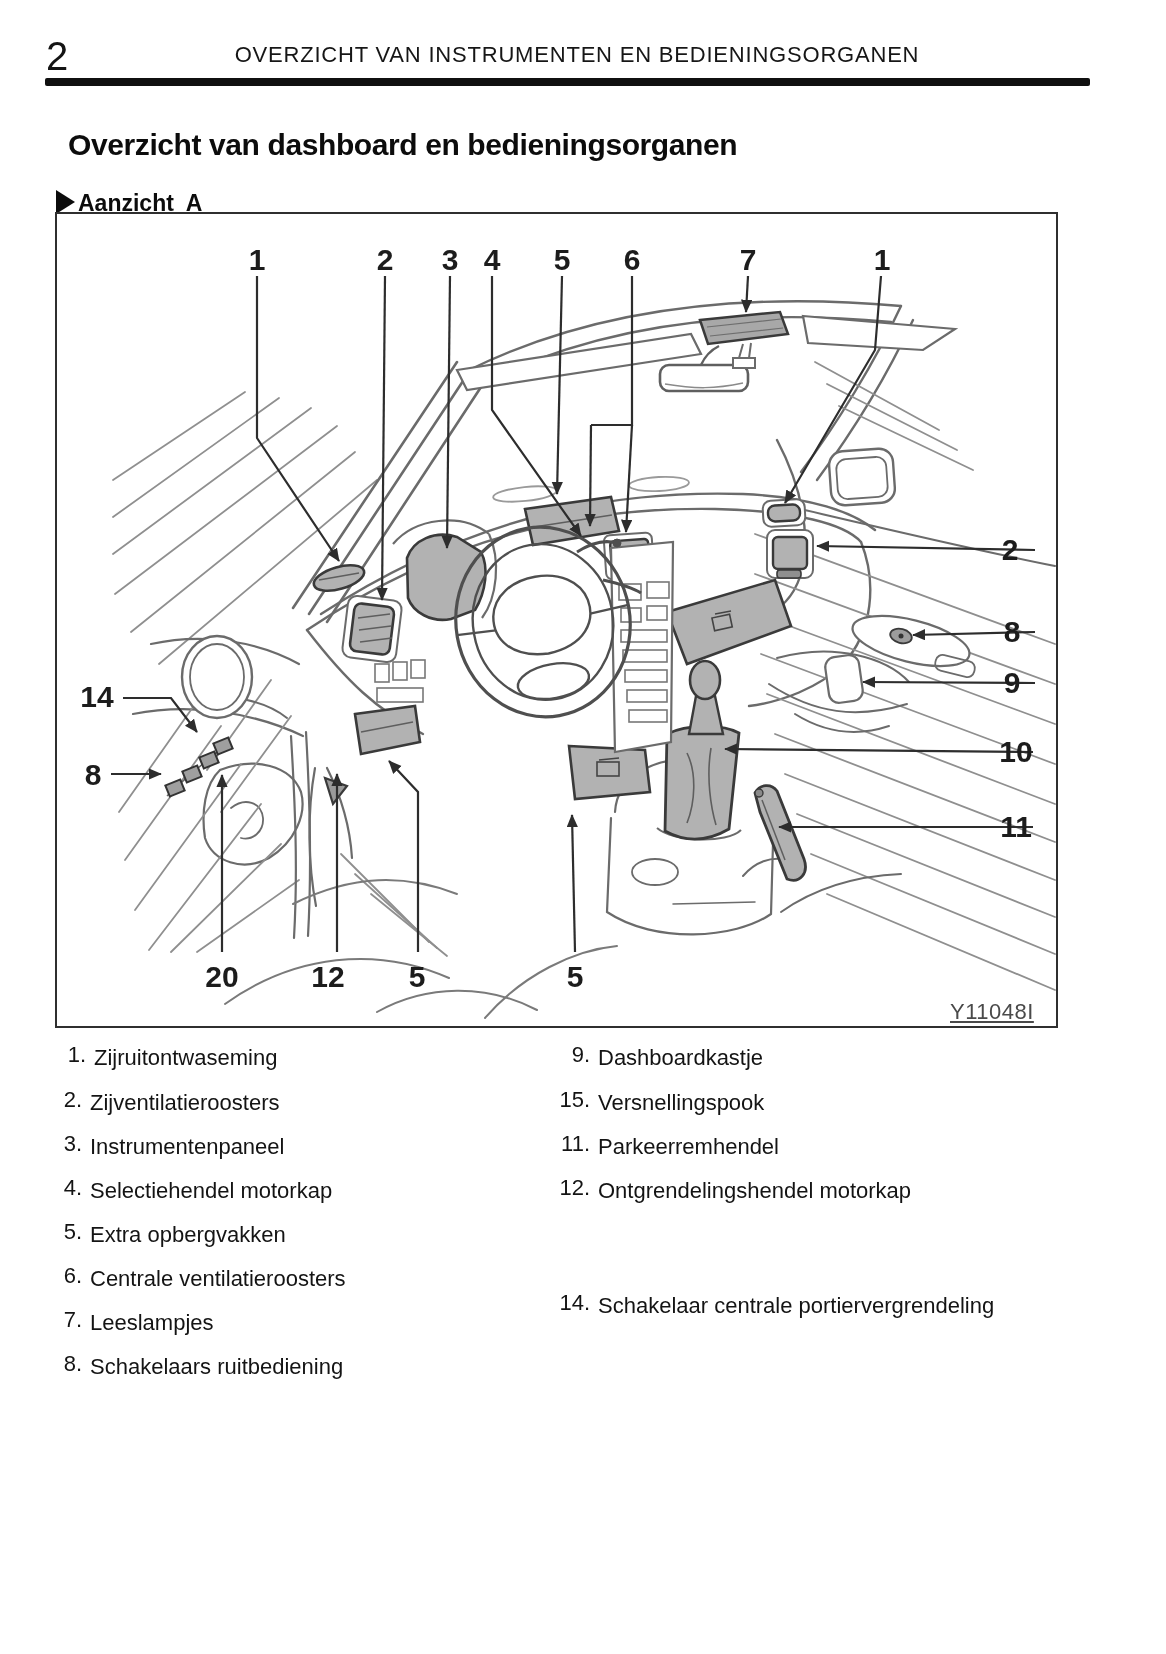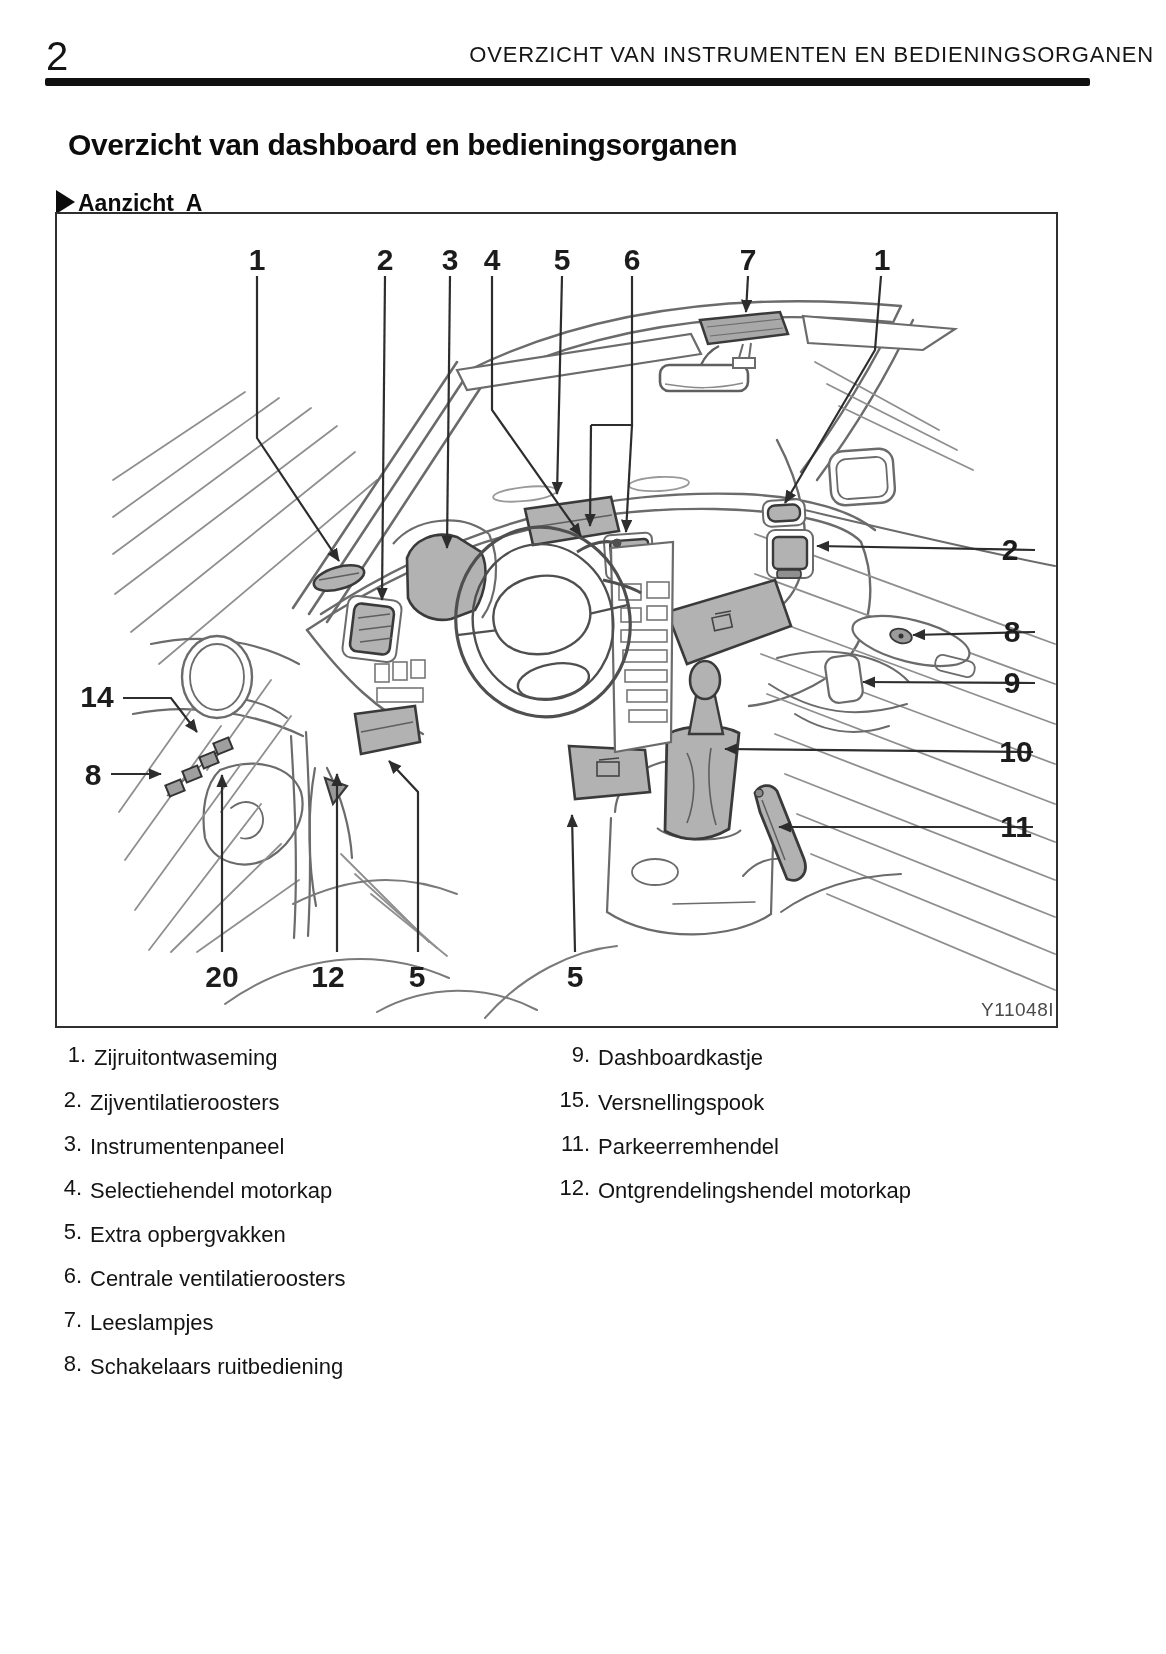--- a/index.html
+++ b/index.html
@@ -3,30 +3,30 @@
 <meta charset="utf-8">
 <style>
   html,body{margin:0;padding:0;background:#e8e8e8;}
   .page{
     position:relative;width:1166px;height:1654px;background:#ffffff;
     font-family:"Liberation Sans","DejaVu Sans",sans-serif;color:#111;
     overflow:hidden;margin:0 auto;
   }
   .abs{position:absolute;}
   .page-number{left:46px;top:34px;font-size:40px;letter-spacing:1px;color:#141414;}
-  .page-header{left:0;top:42px;width:1154px;text-align:right;font-size:22px;letter-spacing:0.8px;color:#161616;}
+  .page-header{left:0;top:42px;width:1154px;text-align:center;font-size:22px;letter-spacing:0.8px;color:#161616;}
   .top-rule{left:45px;top:78px;width:1045px;height:8px;background:#101010;border-radius:2px;}
   .section-title{left:56px;top:128px;font-size:30px;font-weight:bold;letter-spacing:-0.4px;color:#0c0c0c;margin-left:12px;}
   .view-row{left:56px;top:190px;height:26px;display:flex;}
   .tri{width:0;height:0;border-left:19px solid #0c0c0c;border-top:12px solid transparent;border-bottom:12px solid transparent;margin-right:3px;}
   .view-label{font-size:23px;font-weight:bold;white-space:pre;color:#0c0c0c;}
   .figure-frame{left:55px;top:212px;width:1003px;height:816px;border:2px solid #2f2f2f;box-sizing:border-box;background:#fff;}
   .art{left:55px;top:212px;width:1003px;height:816px;}
   .co{position:absolute;transform:translate(-50%,-50%);font-size:30px;font-weight:bold;color:#1c1c1c;line-height:1;}
-  .fig-code{left:950px;top:999px;width:104px;text-align:right;font-size:19px;color:#4a4a4a;letter-spacing:0.5px;}
+  .fig-code{left:950px;top:999px;width:104px;text-align:left;font-size:22px;color:#4a4a4a;letter-spacing:0.5px;text-decoration:underline;}
   .lrow{position:absolute;font-size:22px;color:#141414;white-space:nowrap;}
   .lnum{display:inline-block;text-align:right;vertical-align:top;}
   .lrow.lcol .lnum{width:46px;}
   .lrow.rcol .lnum{width:58px;}
   .llab{display:inline-block;margin-left:8px;vertical-align:top;white-space:pre-line;line-height:31px;}
 </style>
 </head>
 <body>
 
 <div class="page">
@@ -349,14 +349,15 @@
   <div class="lrow lcol" style="left:36px;top:1175px"><span class="lnum">4.</span><span class="llab">Selectiehendel motorkap</span></div>
   <div class="lrow lcol" style="left:36px;top:1219px"><span class="lnum">5.</span><span class="llab">Extra opbergvakken</span></div>
   <div class="lrow lcol" style="left:36px;top:1263px"><span class="lnum">6.</span><span class="llab">Centrale ventilatieroosters</span></div>
   <div class="lrow lcol" style="left:36px;top:1307px"><span class="lnum">7.</span><span class="llab">Leeslampjes</span></div>
   <div class="lrow lcol" style="left:36px;top:1351px"><span class="lnum">8.</span><span class="llab">Schakelaars ruitbediening</span></div>
 
   <div class="lrow rcol" style="left:532px;top:1042px"><span class="lnum">9.</span><span class="llab">Dashboardkastje</span></div>
   <div class="lrow rcol" style="left:532px;top:1087px"><span class="lnum">15.</span><span class="llab">Versnellingspook</span></div>
   <div class="lrow rcol" style="left:532px;top:1131px"><span class="lnum">11.</span><span class="llab">Parkeerremhendel</span></div>
   <div class="lrow rcol" style="left:532px;top:1175px"><span class="lnum">12.</span><span class="llab">Ontgrendelingshendel motorkap</span></div>
+  <div class="lrow rcol" style="left:532px;top:1290px"><span class="lnum">14.</span><span class="llab">Schakelaar centrale portiervergrendeling</span></div>
 
 </div>
 
 </body></html>

